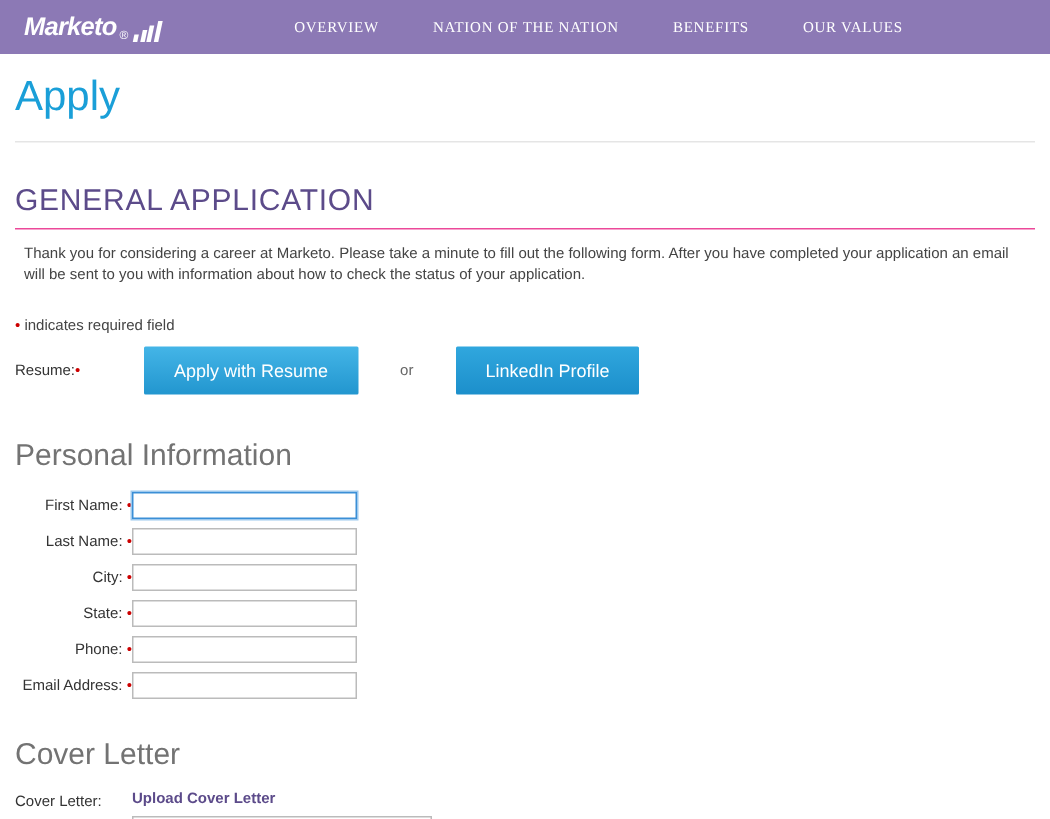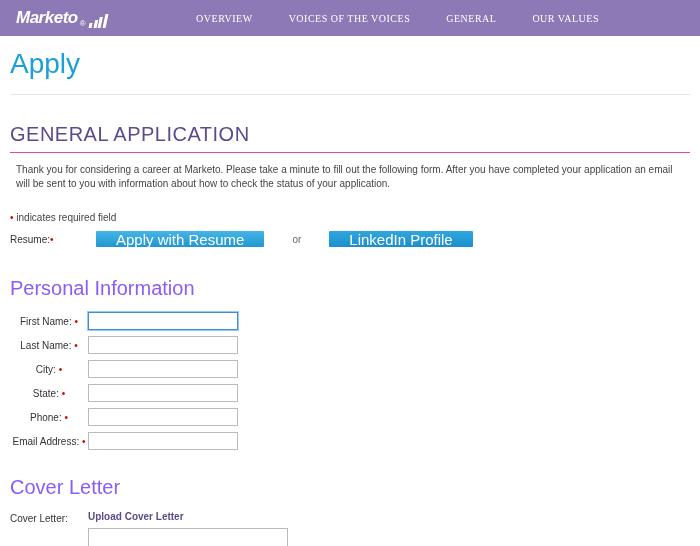--- a/index.html
+++ b/index.html
@@ -103,49 +103,49 @@
     margin-bottom: 30px;
   }
   .resume-label {
     font-size: 10px;
     width: 58px;
   }
   .btn {
     display: inline-flex;
     align-items: center;
     justify-content: center;
-    height: 16px;
-    font-size: 15px;
+    height: 32px;
+    font-size: 12px;
     color: #fff;
     border: none;
     cursor: pointer;
     padding: 0 20px;
     background: linear-gradient(#30a7de, #1c8fcb);
     border-radius: 1px;
   }
   .btn.apply { min-width: 118px; background: linear-gradient(#44b5e7, #2296cf); }
   .btn.linkedin { min-width: 100px; }
   .or-sep { font-size: 10px; color: #666; }
   .section-title-blue {
-    color: #8b5cf6;
+    color: #737373;
     font-size: 20px;
     font-weight: 400;
     margin-bottom: 12px;
     margin-top: 12px;
   }
   .form-row {
     display: flex;
     align-items: center;
     margin-bottom: 6px;
   }
   .form-row label {
     font-size: 10px;
     color: #333;
     width: 78px;
-    text-align: center;
+    text-align: right;
   }
   .form-row input[type="text"] {
     width: 150px;
     height: 18px;
     border: 1px solid #bbb;
     padding: 1px 3px;
     font-size: 11px;
   }
   .form-row input.focused {
     border: 1px solid #3b8fd6;
@@ -180,22 +180,22 @@
     <span class="logo-reg">®</span>
     <span class="logo-bars">
       <span style="height:5px"></span>
         <span style="height:8px"></span>
         <span style="height:11px"></span>
         <span style="height:14px"></span>
     </span>
   </div>
   <div class="nav">
     <a href="#">OVERVIEW</a>
-    <a href="#">VOICES OF THE VOICES</a>
-    <a href="#">GENERAL</a>
+    <a href="#">NATION OF THE NATION</a>
+    <a href="#">BENEFITS</a>
     <a href="#">OUR VALUES</a>
   </div>
 </div>
 
 <div class="page">
   <div class="page-title">Apply</div>
   <hr class="top-sep">
 
   <div class="section-title-purple">GENERAL APPLICATION</div>
   <div class="intro">Thank you for considering a career at Marketo. Please take a minute to fill out the following form. After you have completed your application an email will be sent to you with information about how to check the status of your application.</div>

